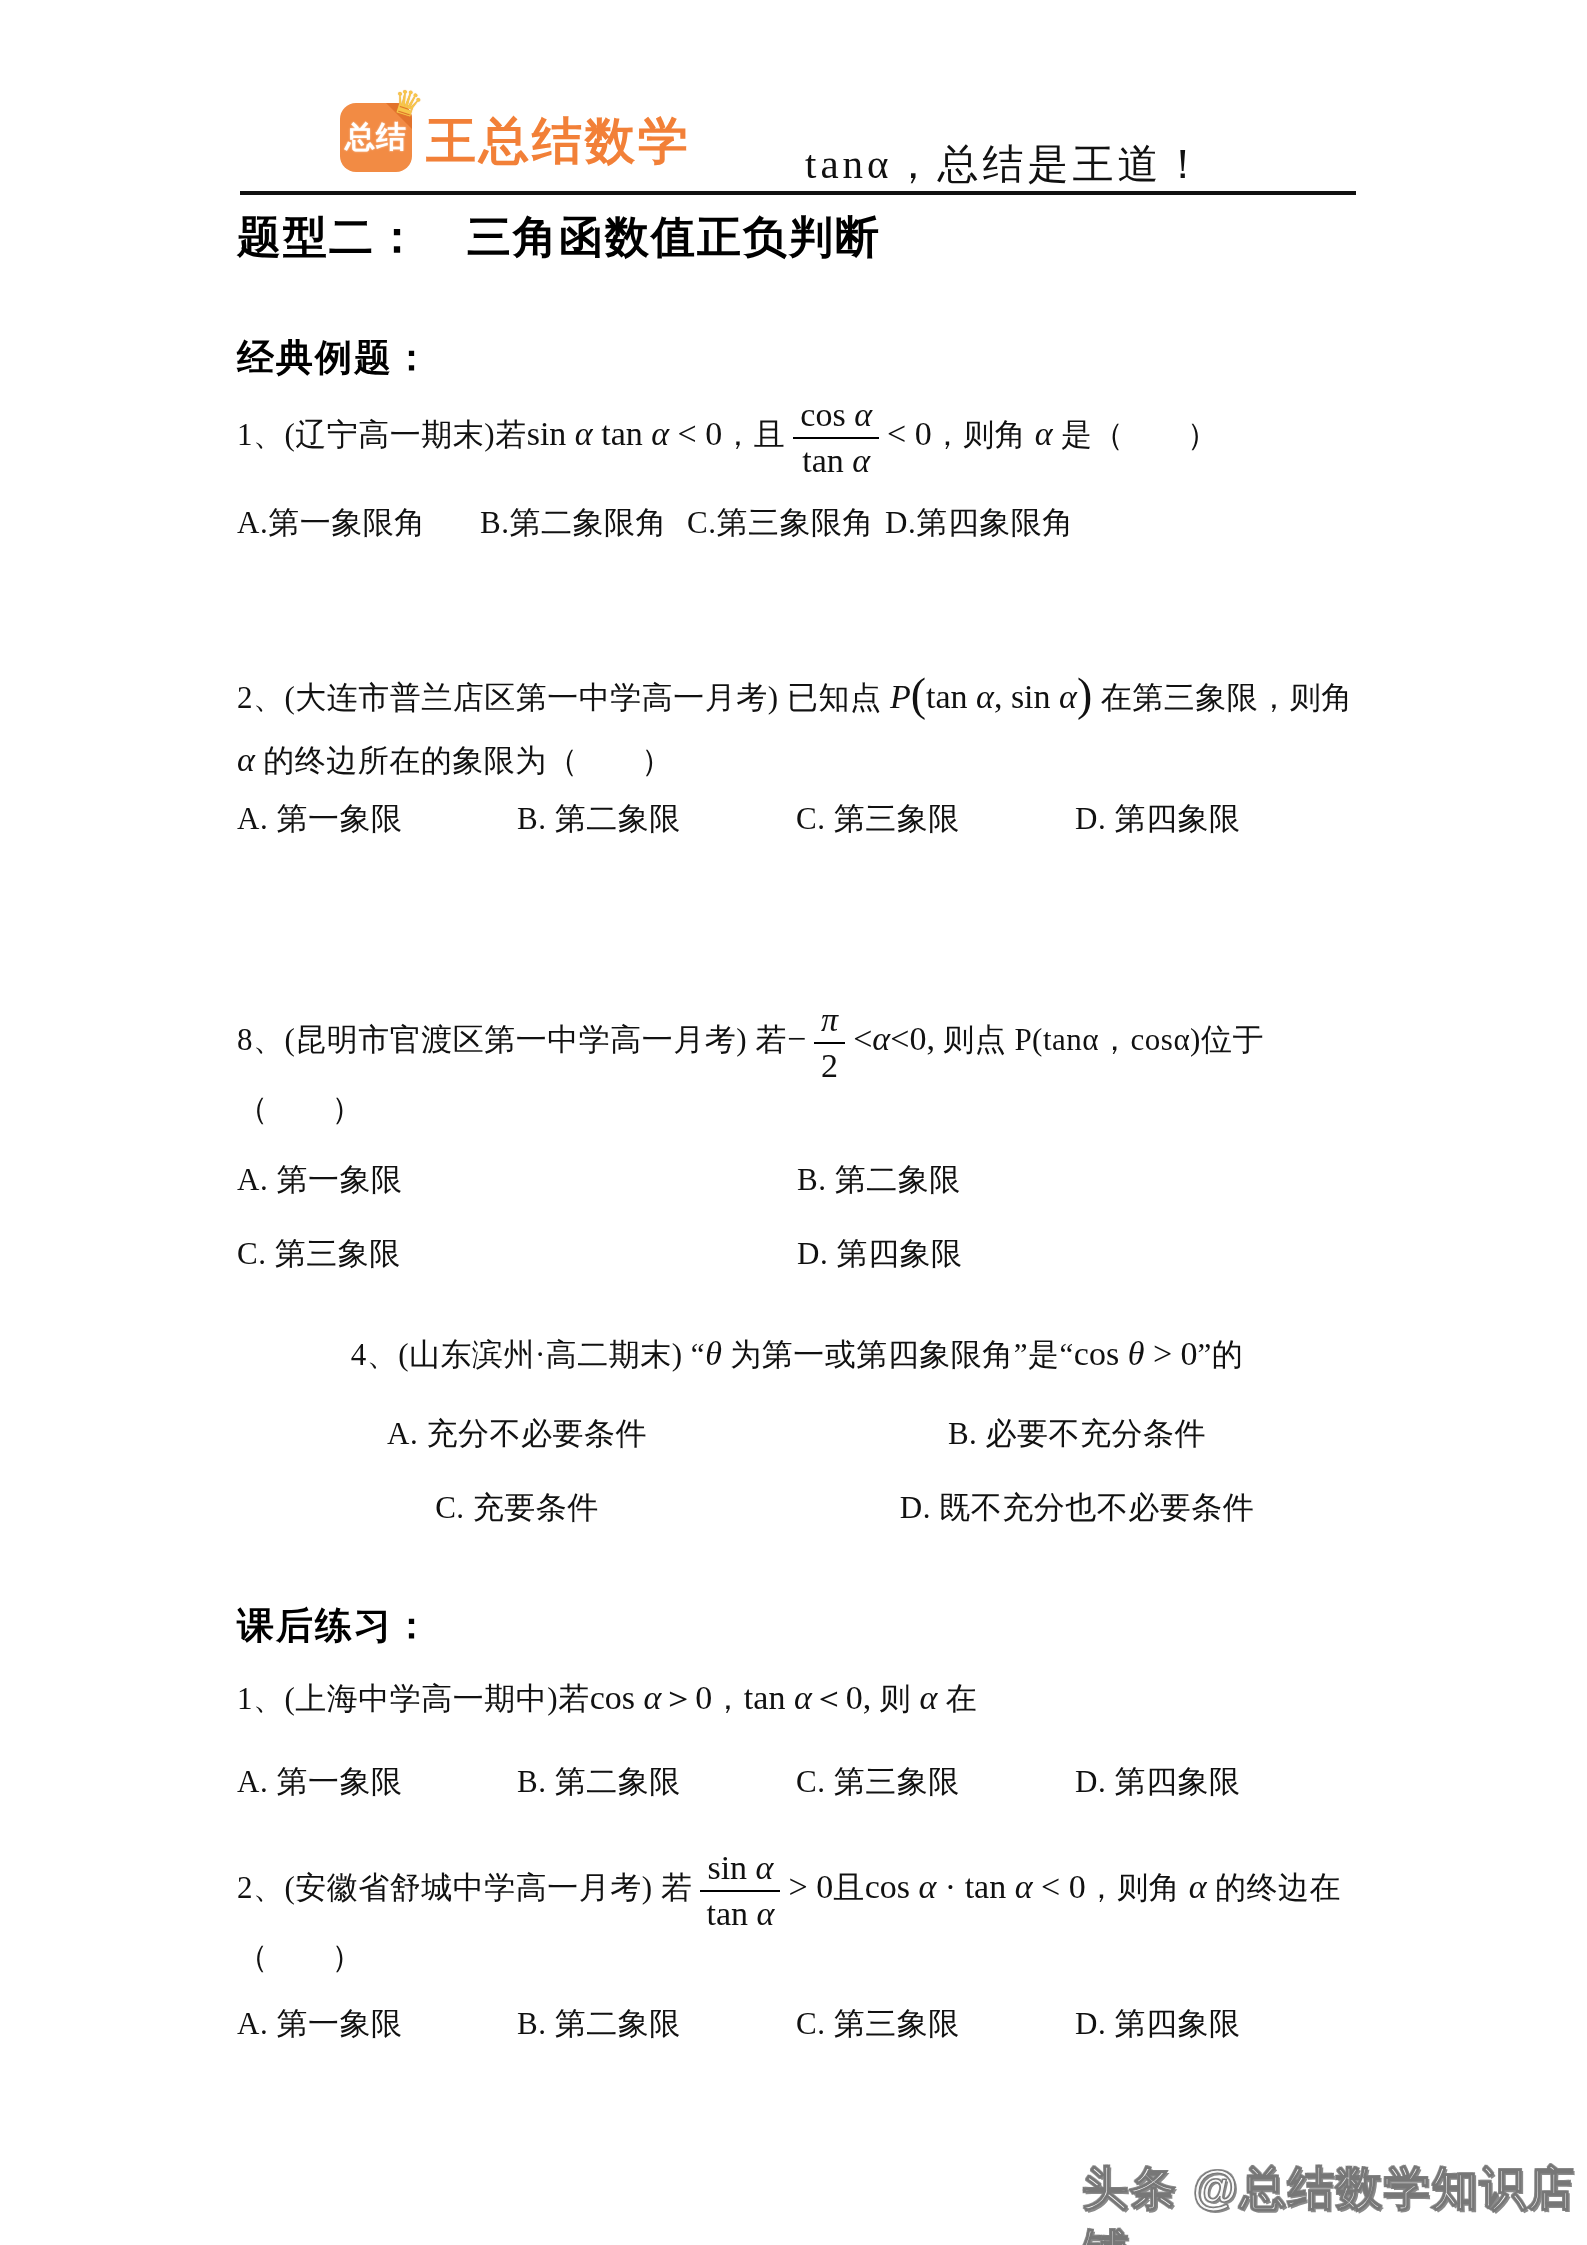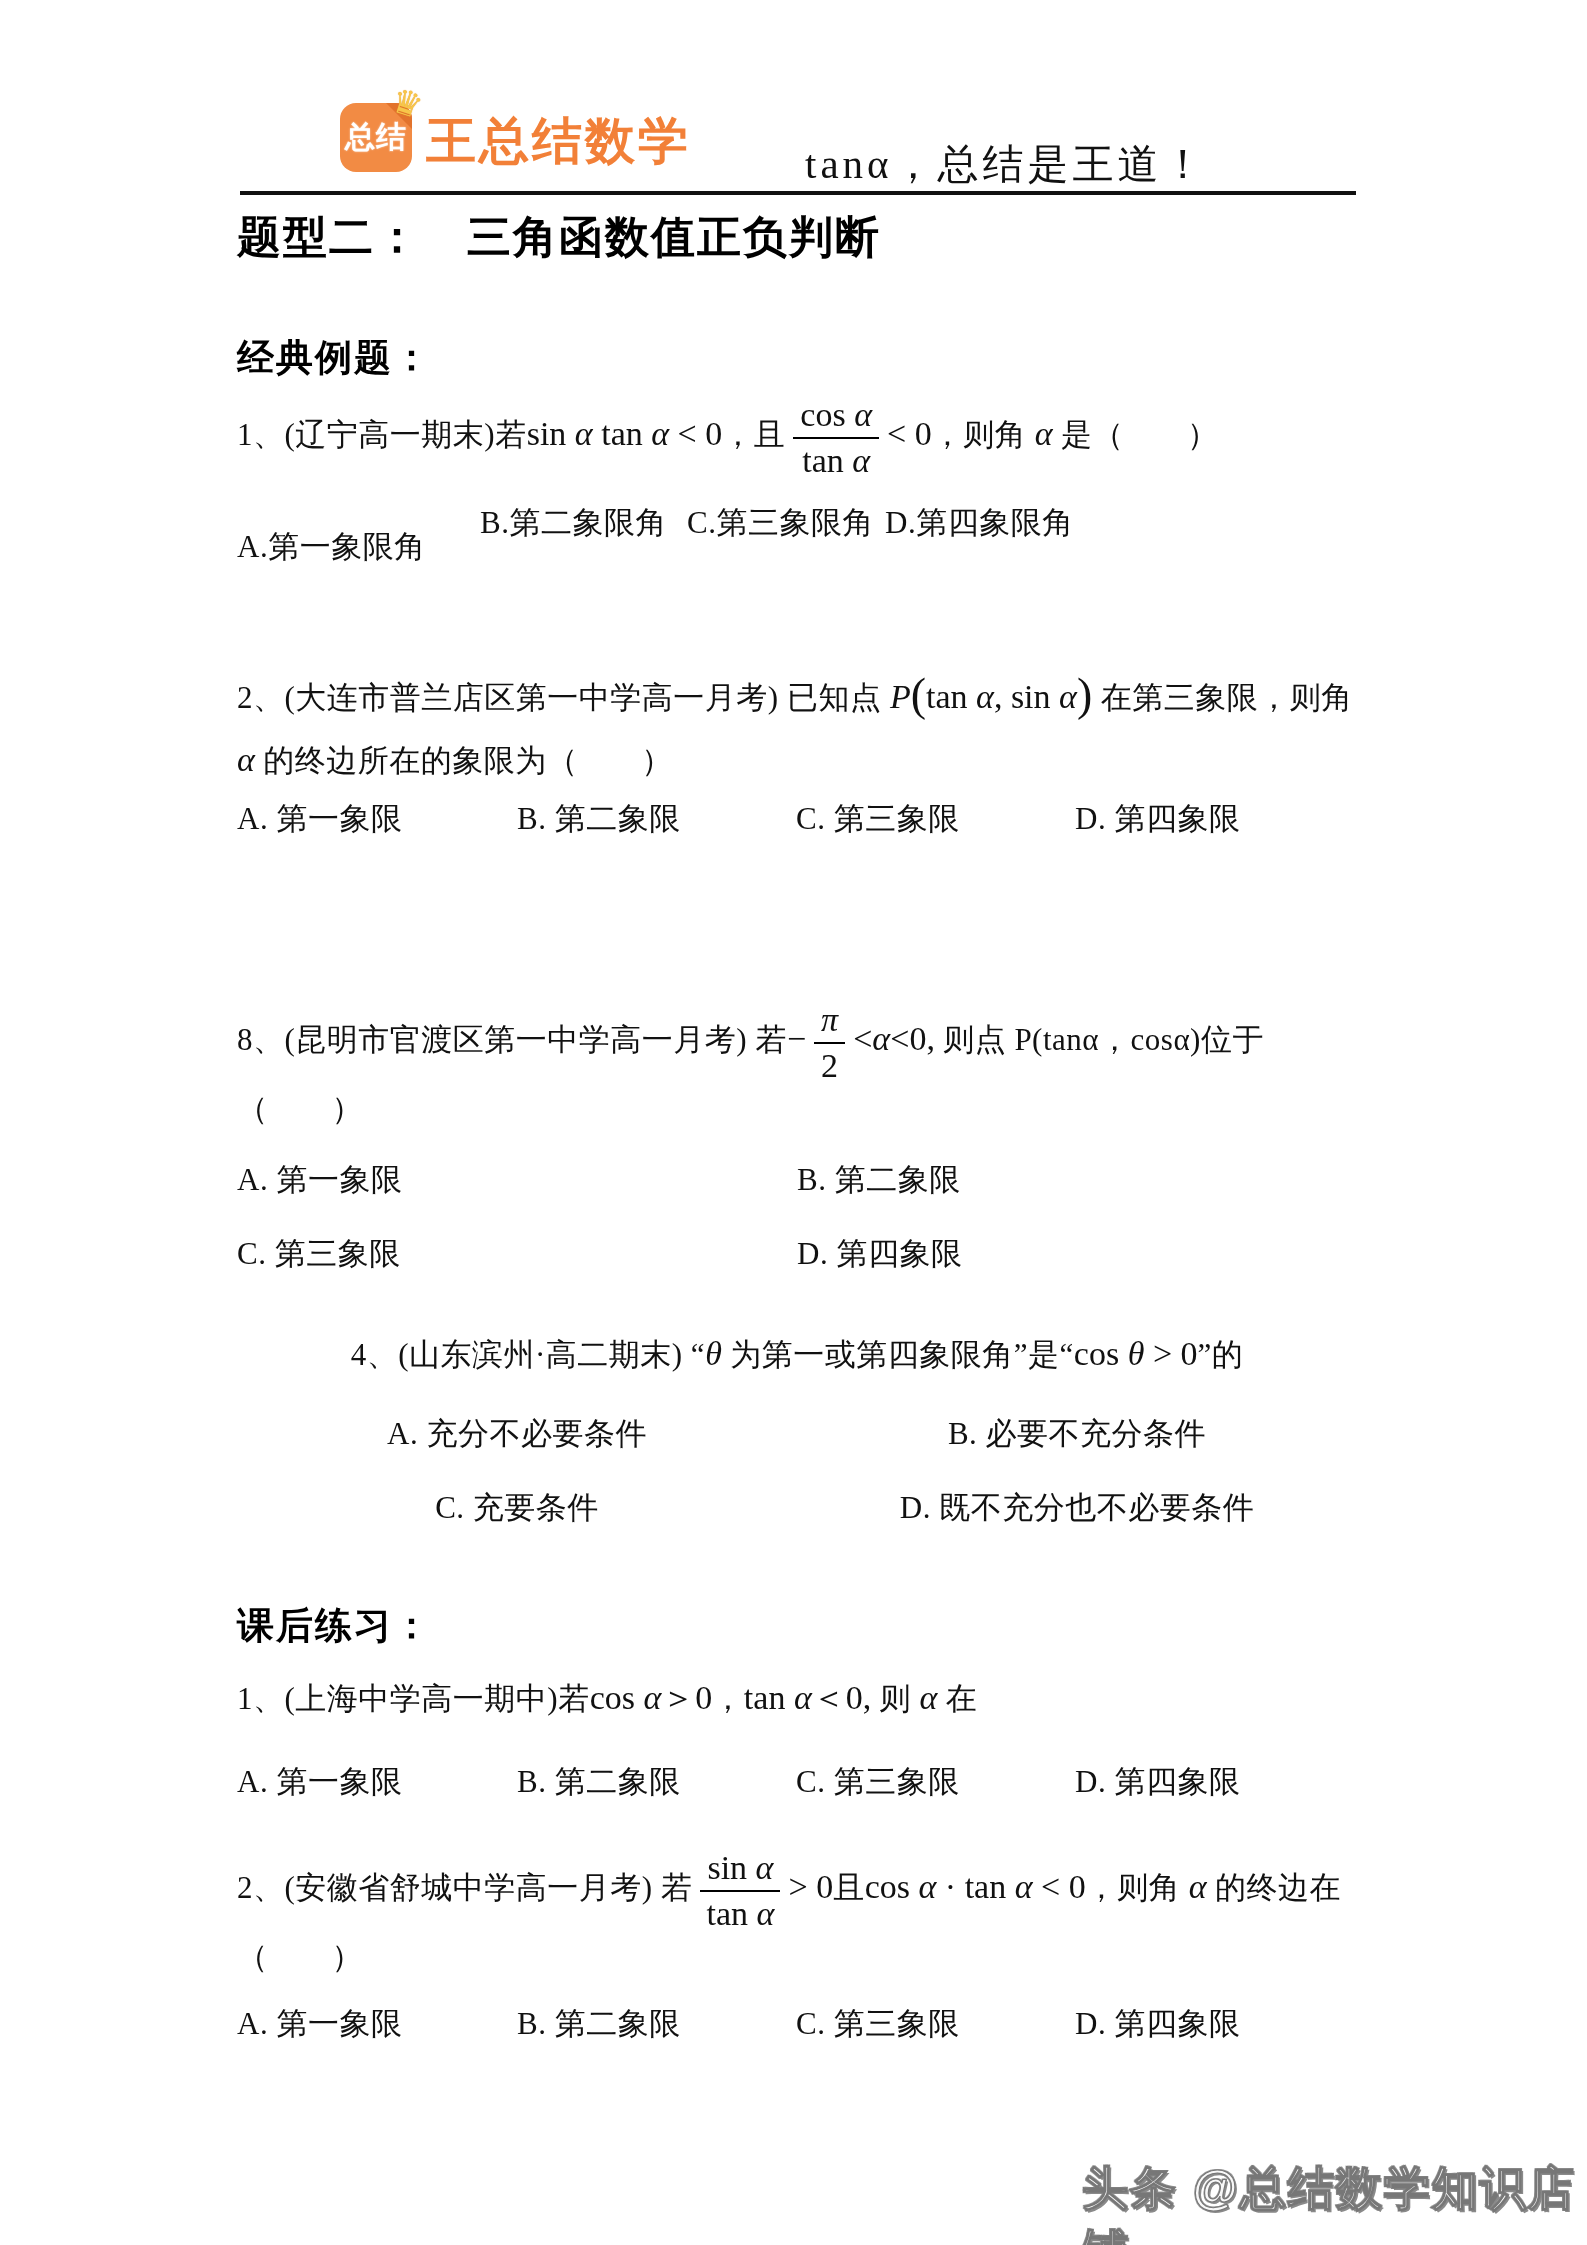--- a/index.html
+++ b/index.html
@@ -83,21 +83,21 @@
   .frac .num{border-bottom:2.5px solid #000;padding:0 7px 3px;}
   .frac .den{padding-top:2px;}
   
   .q-options{font-size:31px;color:#111;}
   .q-options .opt{display:inline-block;letter-spacing:.5px;}
   .l-row{display:flex;}
   .l-row .opt:nth-child(1){width:280px;}
   .l-row .opt:nth-child(2){width:279px;}
   .l-row .opt:nth-child(3){width:279px;}
   .l-row-tight{display:flex;}
-  .l-row-tight .opt:nth-child(1){width:243px;margin-top:24px;}
+  .l-row-tight .opt:nth-child(1){width:243px;}
   .l-row-tight .opt:nth-child(2){width:207px;}
   .l-row-tight .opt:nth-child(3){width:198px;}
   .l-grid2{display:grid;grid-template-columns:560px 1fr;row-gap:32px;}
   .mt-q1{margin-top:22px;}
   .mt-q2{margin-top:6px;}
   .mt-q3{margin-top:26px;}
   .mt-q4{margin-top:32px;}
   .mt-q5{margin-top:36px;}
   .mt-q6{margin-top:22px;}
   

